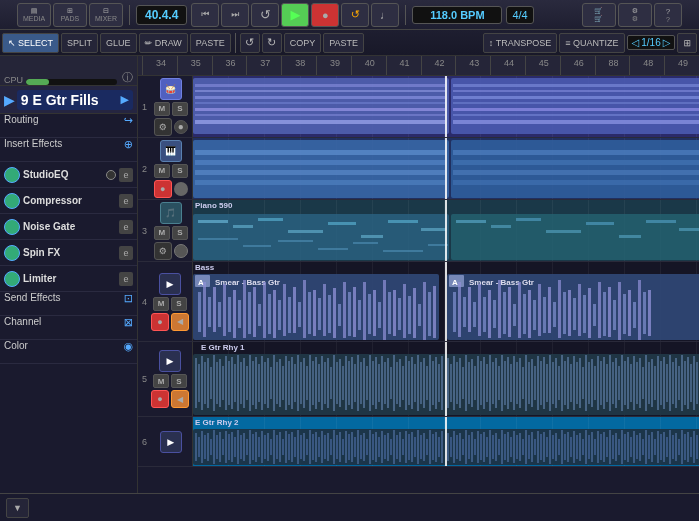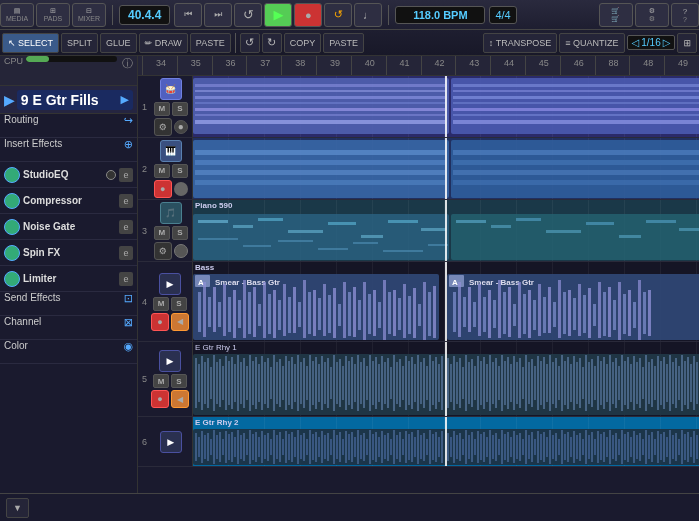--- a/index.html
+++ b/index.html
@@ -13,21 +13,21 @@
       font-size: 11px;
     }
 
     
     #top-toolbar {
       height: 30px;
       background: linear-gradient(180deg, #2a2a3e 0%, #1e1e30 100%);
       border-bottom: 1px solid #444;
       display: flex;
       align-items: center;
-      padding: 0 0;
+      padding: 0 17px;
       gap: 4px;
     }
     .toolbar-icon-group {
       display: flex;
       align-items: center;
       gap: 2px;
     }
     .tb-btn {
       width: 28px; height: 24px;
       background: #2e2e42;
@@ -119,21 +119,21 @@
       flex-direction: column;
       flex-shrink: 0;
     }
 
     
     .track-header-top {
       height: 30px;
       background: #252538;
       border-bottom: 1px solid #333;
       display: flex;
-      align-items: flex-start;
+      align-items: flex-end;
       padding: 0 4px;
       gap: 3px;
     }
     .cpu-label { font-size: 9px; color: #888; }
     .cpu-bar-container {
       flex: 1;
       height: 6px;
       background: #111;
       border-radius: 3px;
       overflow: hidden;
@@ -862,21 +862,21 @@
               </div>
               <div class="track-ctrl-row">
                 <div class="track-icon-btn red" style="font-size:9px">●</div>
                 <div class="track-icon-btn orange" style="font-size:8px">◀</div>
               </div>
             </div>
           </div>
         </div>
         <div class="track-right" style="background:#151525;position:relative;overflow:hidden">
           <div class="grid-bg"></div>
-          <div style="position:absolute;top:1px;left:2px;font-size:8px;color:#cce;font-weight:normal;z-index:3">E Gtr Rhy 1</div>
+          <div style="position:absolute;top:1px;left:8px;font-size:8px;color:#cce;font-weight:bold;z-index:3">E Gtr Rhy 1</div>
           <svg width="100%" height="100%" style="position:absolute;top:0;left:0">
 
             <rect x="0" y="12" width="556" height="61" rx="2" fill="#203848" opacity="0.9"></rect>
 
             <g opacity="0.65">
               <rect x="2" y="16" width="2" height="50" fill="#6080a8"></rect>
               <rect x="5" y="22" width="2" height="38" fill="#5878a0"></rect>
               <rect x="8" y="14" width="2" height="54" fill="#6080a8"></rect>
               <rect x="11" y="20" width="2" height="42" fill="#5878a0"></rect>
               <rect x="14" y="16" width="2" height="50" fill="#6080a8"></rect>

